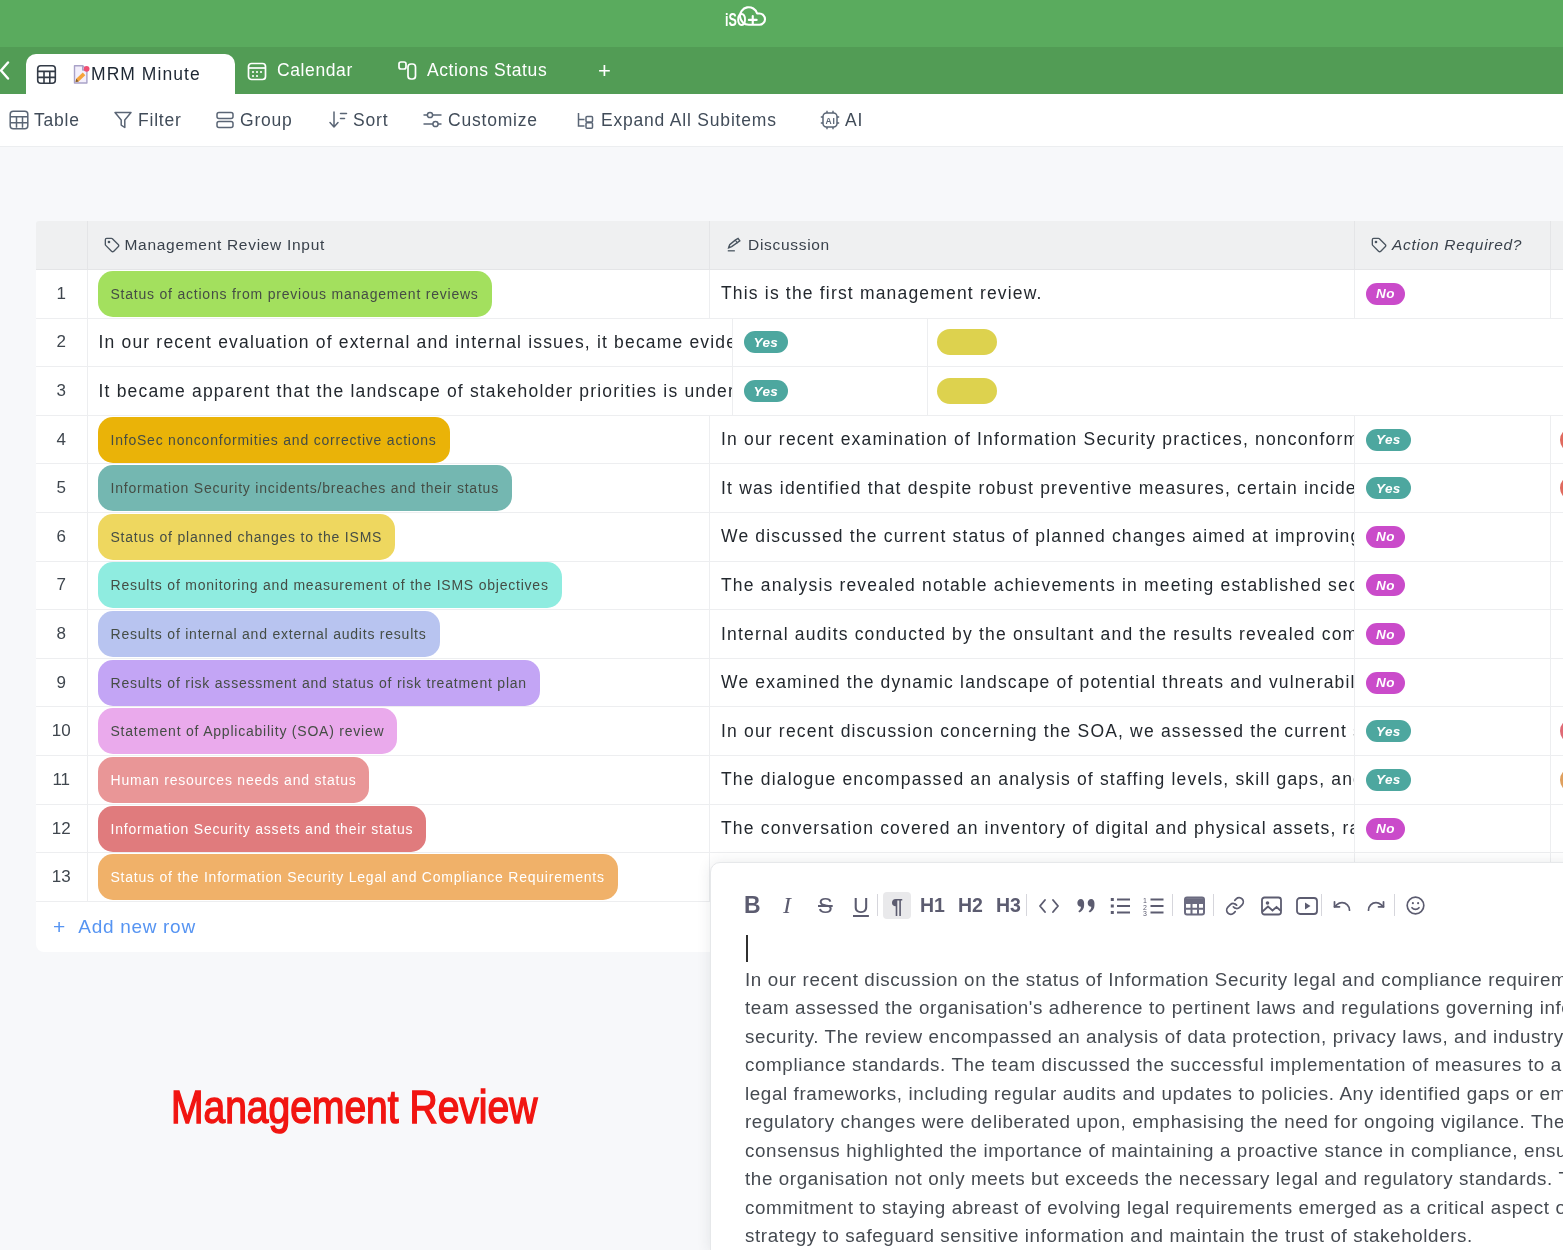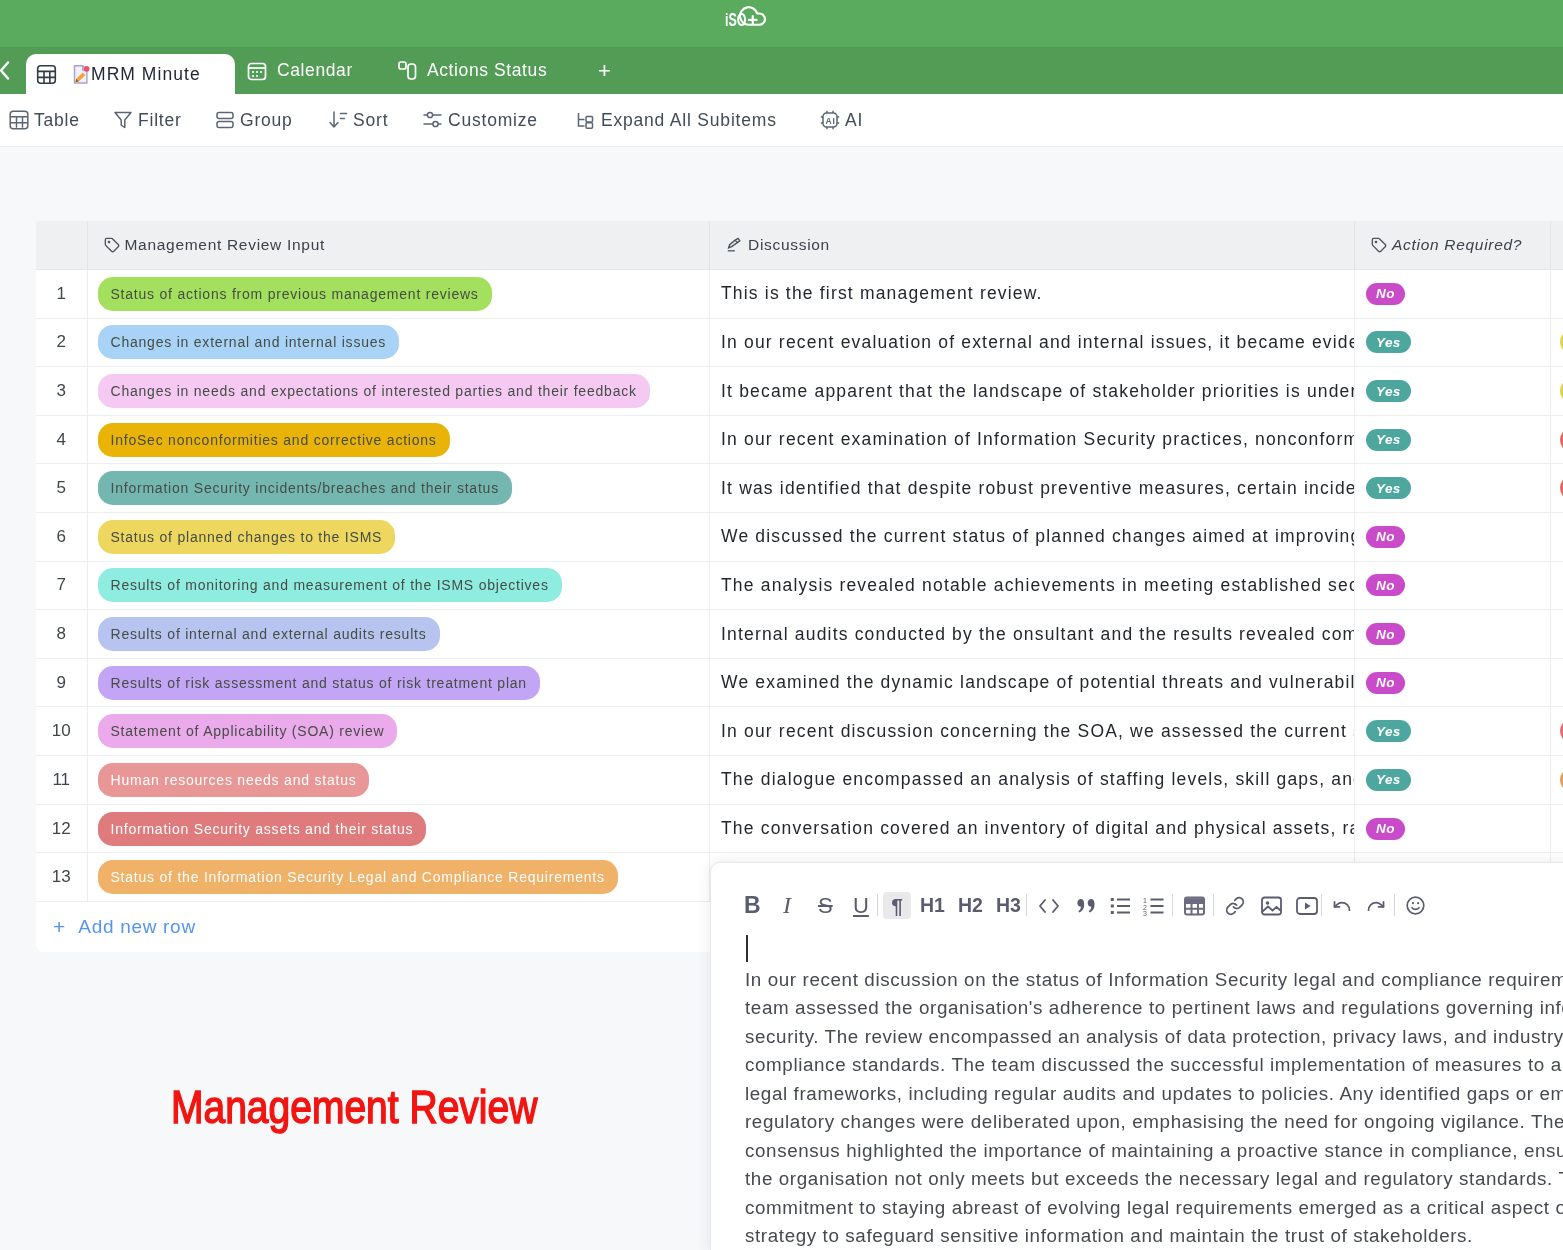--- a/index.html
+++ b/index.html
@@ -31,21 +31,21 @@
 .c1 { width:51.5px; border-right:1px solid #edeef0; display:flex; align-items:center; justify-content:center; font-size:17px; color:#3f464e; flex:none; }
 .c2 { width:622.5px; border-right:1px solid #edeef0; display:flex; align-items:center; flex:none; }
 .c3 { width:645px; border-right:1px solid #edeef0; display:flex; align-items:center; flex:none; overflow:hidden; }
 .c4 { width:195.5px; border-right:1px solid #edeef0; display:flex; align-items:center; flex:none;font-style:italic; }
 .c5 { width:165px; display:flex; align-items:center; flex:none; }
 .thead .hcell { font-size:15.5px; color:#3a424c; letter-spacing:0.7px; }
 .thead .c1 { border-right:1px solid #e4e5e7; }
 .thead .c2, .thead .c3, .thead .c4 { border-right:1px solid #e4e5e7; }
 .hlbl { display:flex; align-items:center; margin-left:16px; }
 .hlbl svg { margin-right:5px; }
-.pill { height:34px; border-radius:15px; display:flex; align-items:center; padding:0 13px; font-size:14px; color:#454d45; margin-left:10px; white-space:nowrap; letter-spacing:0.78px; }
+.pill { height:46px; border-radius:15px; display:flex; align-items:center; padding:0 13px; font-size:14px; color:#454d45; margin-left:10px; white-space:nowrap; letter-spacing:0.78px; }
 .pill.w { color:#ffffff; }
 .dtext { font-size:17.5px; color:#23282e; margin-left:11px; white-space:nowrap; letter-spacing:1.18px; }
 .apill { height:22px; border-radius:11px; display:flex; align-items:center; padding:0 10px; font-size:13.5px; font-weight:bold; color:#fff; margin-left:11px; letter-spacing:0.4px; }
 .sliver { height:26px; width:60px; border-radius:13px; margin-left:9px; }
 .addrow { display:flex; align-items:center; height:50px; background:#ffffff; border-radius:0 0 0 8px; }
 .addrow .plus { color:#5694f2; font-size:21px; margin-left:17px; font-weight:400; }
 .addrow .atxt { color:#5694f2; font-size:19px; margin-left:13px; letter-spacing:0.7px; }
 
 
 .editor { position:absolute; left:710px; top:862px; width:870px; height:390px; background:#ffffff; border:1px solid #e6e8ea; border-radius:10px 0 0 0; box-shadow:0 0 14px rgba(40,50,60,0.10); }
@@ -192,38 +192,32 @@
       <div class="c3">
         <span class="dtext">This is the first management review.</span>
       </div>
       <div class="c4">
         <span class="apill" style="background:#ca4bca">No</span>
       </div>
       <div class="c5"></div>
     </div>
   <div class="trow">
       <div class="c1">2</div>
-      <div class="c2">
-        <span class="pill" style="background:#a9d3f6">Changes in external and internal issues</span>
-      </div>
       <div class="c3">
         <span class="dtext">In our recent evaluation of external and internal issues, it became evident that the organisation</span>
       </div>
       <div class="c4">
         <span class="apill" style="background:#4da79f">Yes</span>
       </div>
       <div class="c5">
         <span class="sliver" style="background:#ddd24e"></span>
       </div>
     </div>
   <div class="trow">
       <div class="c1">3</div>
-      <div class="c2">
-        <span class="pill" style="background:#f6c9f3">Changes in needs and expectations of interested parties and their feedback</span>
-      </div>
       <div class="c3">
         <span class="dtext">It became apparent that the landscape of stakeholder priorities is undergoing a transformation</span>
       </div>
       <div class="c4">
         <span class="apill" style="background:#4da79f">Yes</span>
       </div>
       <div class="c5">
         <span class="sliver" style="background:#ddd24e"></span>
       </div>
     </div>

